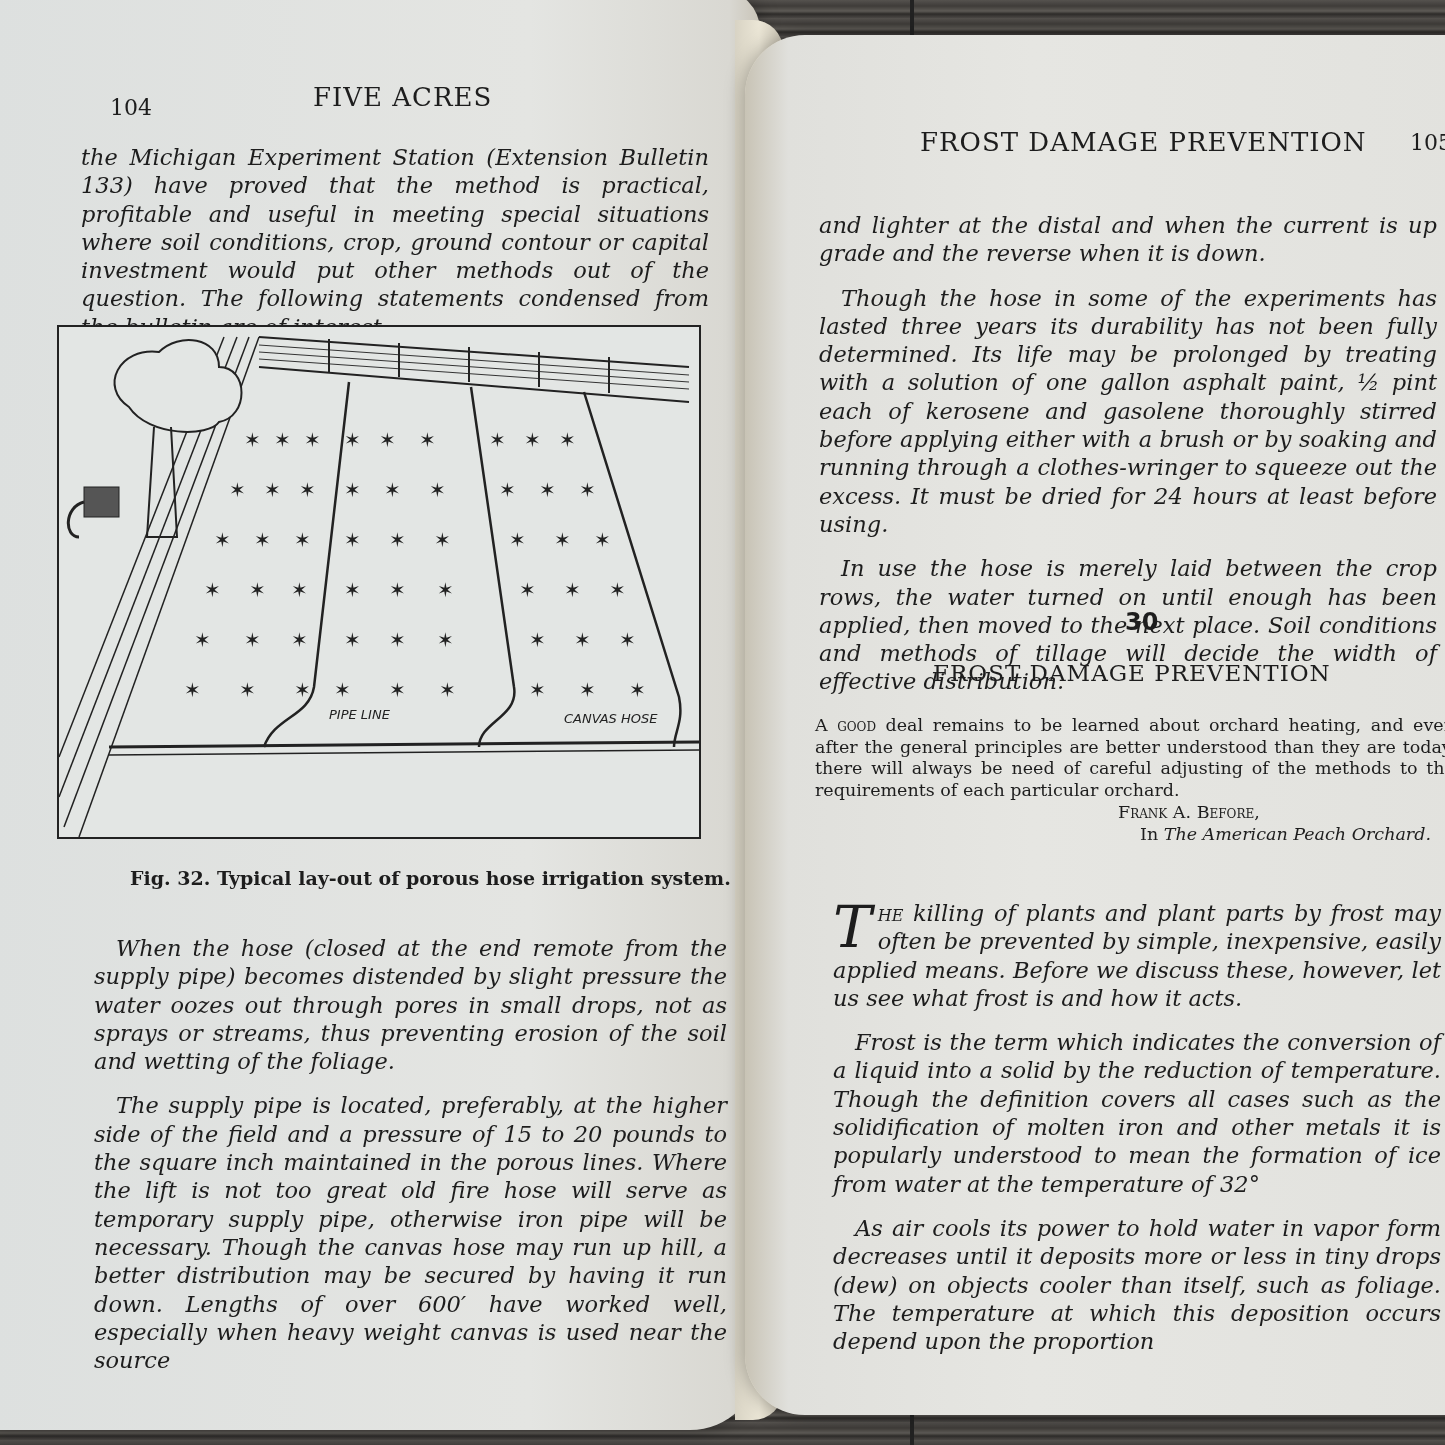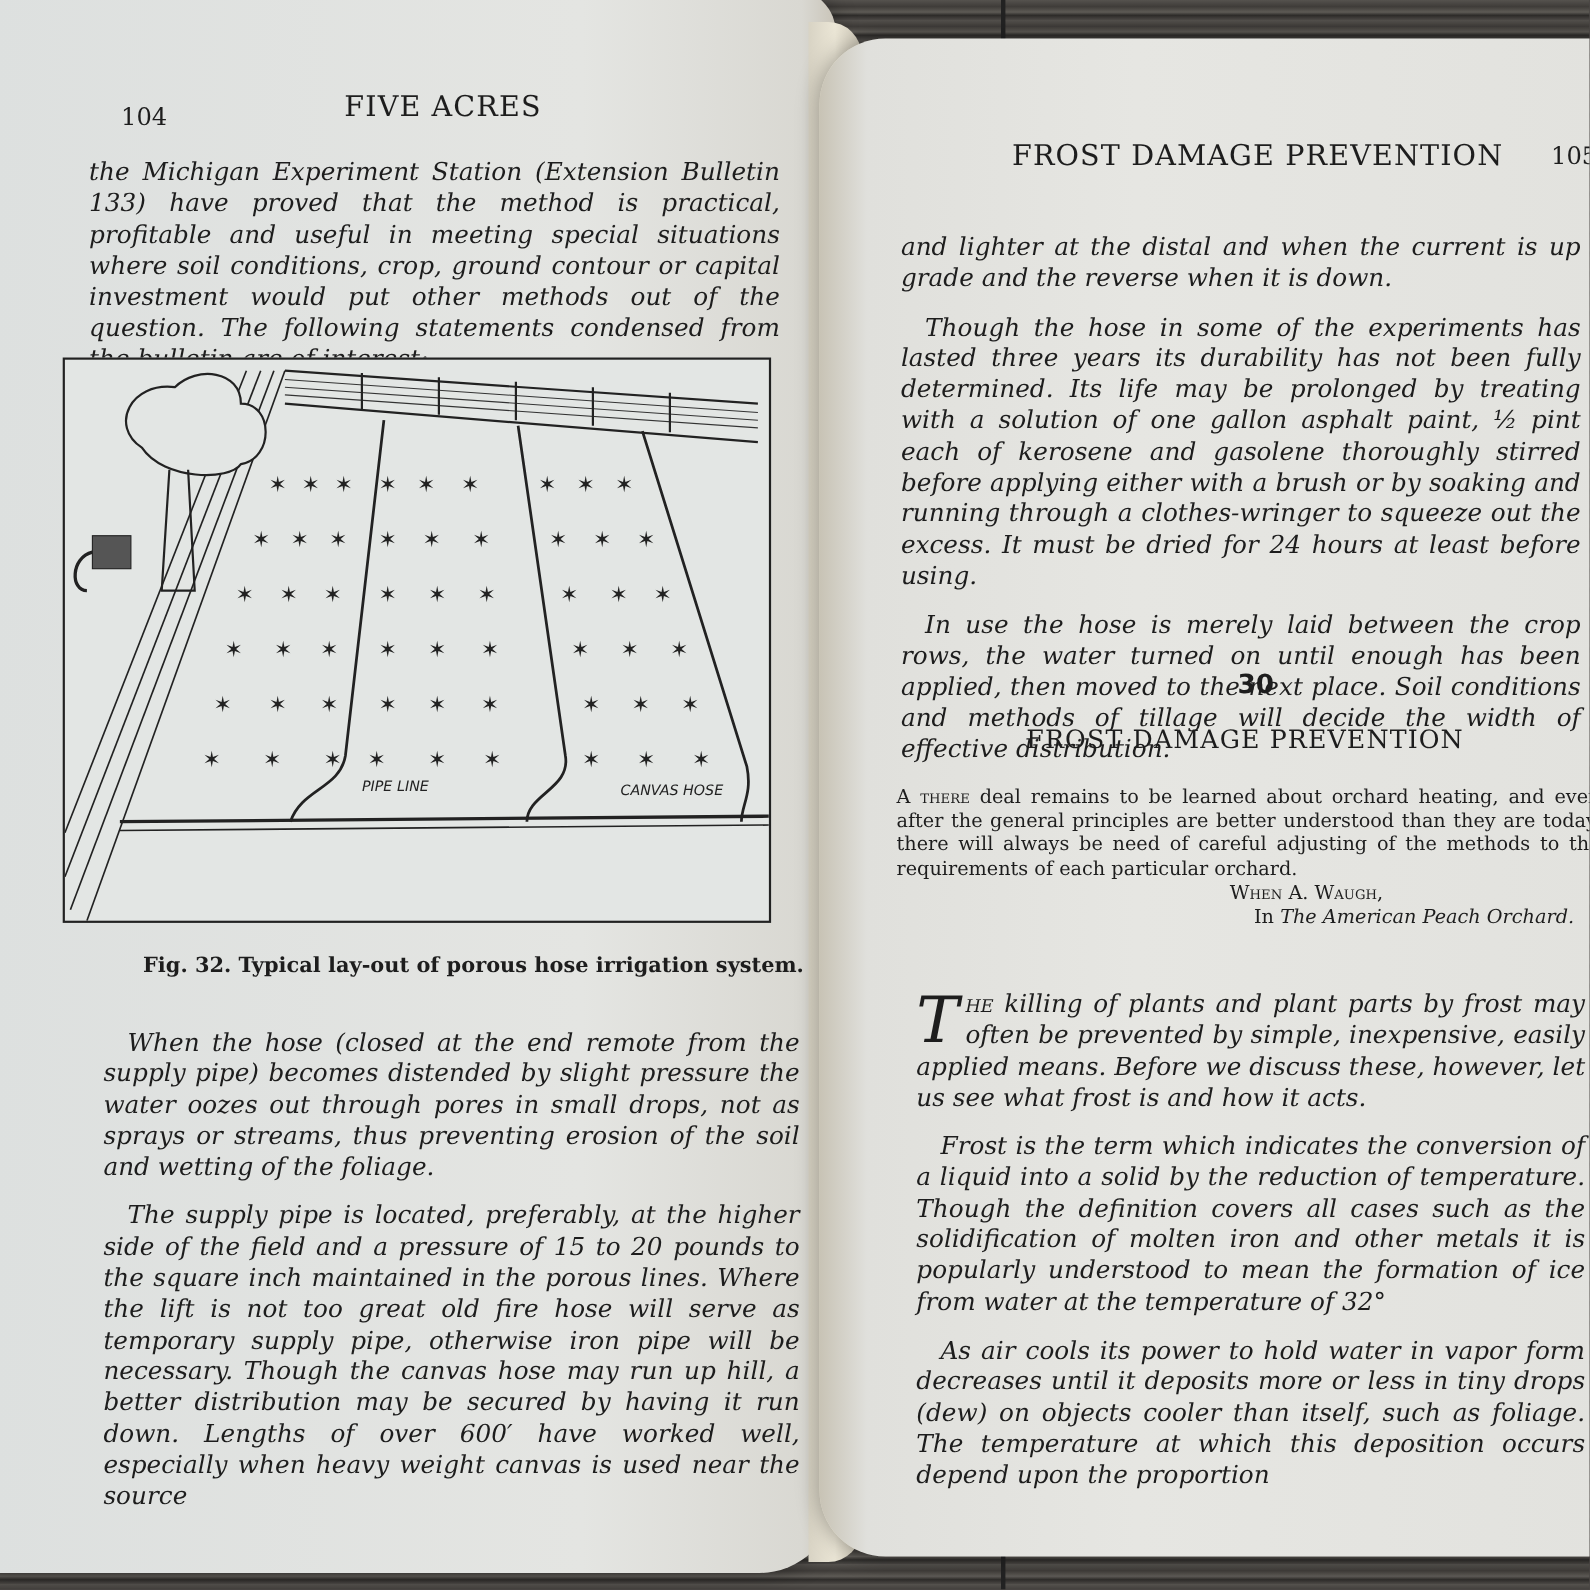--- a/index.html
+++ b/index.html
@@ -191,22 +191,22 @@
   <div class="body-text justify" style="left:58px; top:160px; width:650px;">
     <p>and lighter at the distal and when the current is up grade and the reverse when it is down.</p>
     <p class="indent">Though the hose in some of the experiments has lasted three years its durability has not been fully determined. Its life may be prolonged by treating with a solution of one gallon asphalt paint, ½ pint each of kerosene and gasolene thoroughly stirred before applying either with a brush or by soaking and running through a clothes-wringer to squeeze out the excess. It must be dried for 24 hours at least before using.</p>
     <p class="indent">In use the hose is merely laid between the crop rows, the water turned on until enough has been applied, then moved to the next place. Soil conditions and methods of tillage will decide the width of effective distribution.</p>
   </div>
 
   <div class="chapter-num" style="left:380px; top:573px;">30</div>
   <div class="chapter-title" style="left:188px; top:625px;">FROST DAMAGE PREVENTION</div>
 
   <div class="epigraph justify" style="left:70px; top:680px; width:640px;">
-    <p><span class="smallcaps">A there</span><span> deal remains to be learned about orchard heating, and even after the general principles are better understood than they are today, there will always be need of careful adjusting of the methods to the requirements of each particular orchard.</span></p>
-    <p style="padding-left:303px;"><span class="smallcaps">When A. Waugh,</span></p>
+    <p><span class="smallcaps">A good</span><span> deal remains to be learned about orchard heating, and even after the general principles are better understood than they are today, there will always be need of careful adjusting of the methods to the requirements of each particular orchard.</span></p>
+    <p style="padding-left:303px;"><span class="smallcaps">Frank A. Before,</span></p>
     <p style="padding-left:325px;"><span>In </span><i>The American Peach Orchard.</i></p>
   </div>
 
   <div class="body-text justify" style="left:72px; top:848px; width:640px;">
     <p><span class="dropcap">T</span><span class="smallcaps">he</span><span> killing of plants and plant parts by frost may often be prevented by simple, inexpensive, easily applied means. Before we discuss these, however, let us see what frost is and how it acts.</span></p>
     <p class="indent">Frost is the term which indicates the conversion of a liquid into a solid by the reduction of temperature. Though the definition covers all cases such as the solidification of molten iron and other metals it is popularly understood to mean the formation of ice from water at the temperature of 32°</p>
     <p class="indent">As air cools its power to hold water in vapor form decreases until it deposits more or less in tiny drops (dew) on objects cooler than itself, such as foliage. The temperature at which this deposition occurs depend upon the proportion</p>
   </div>
 </div>
 

